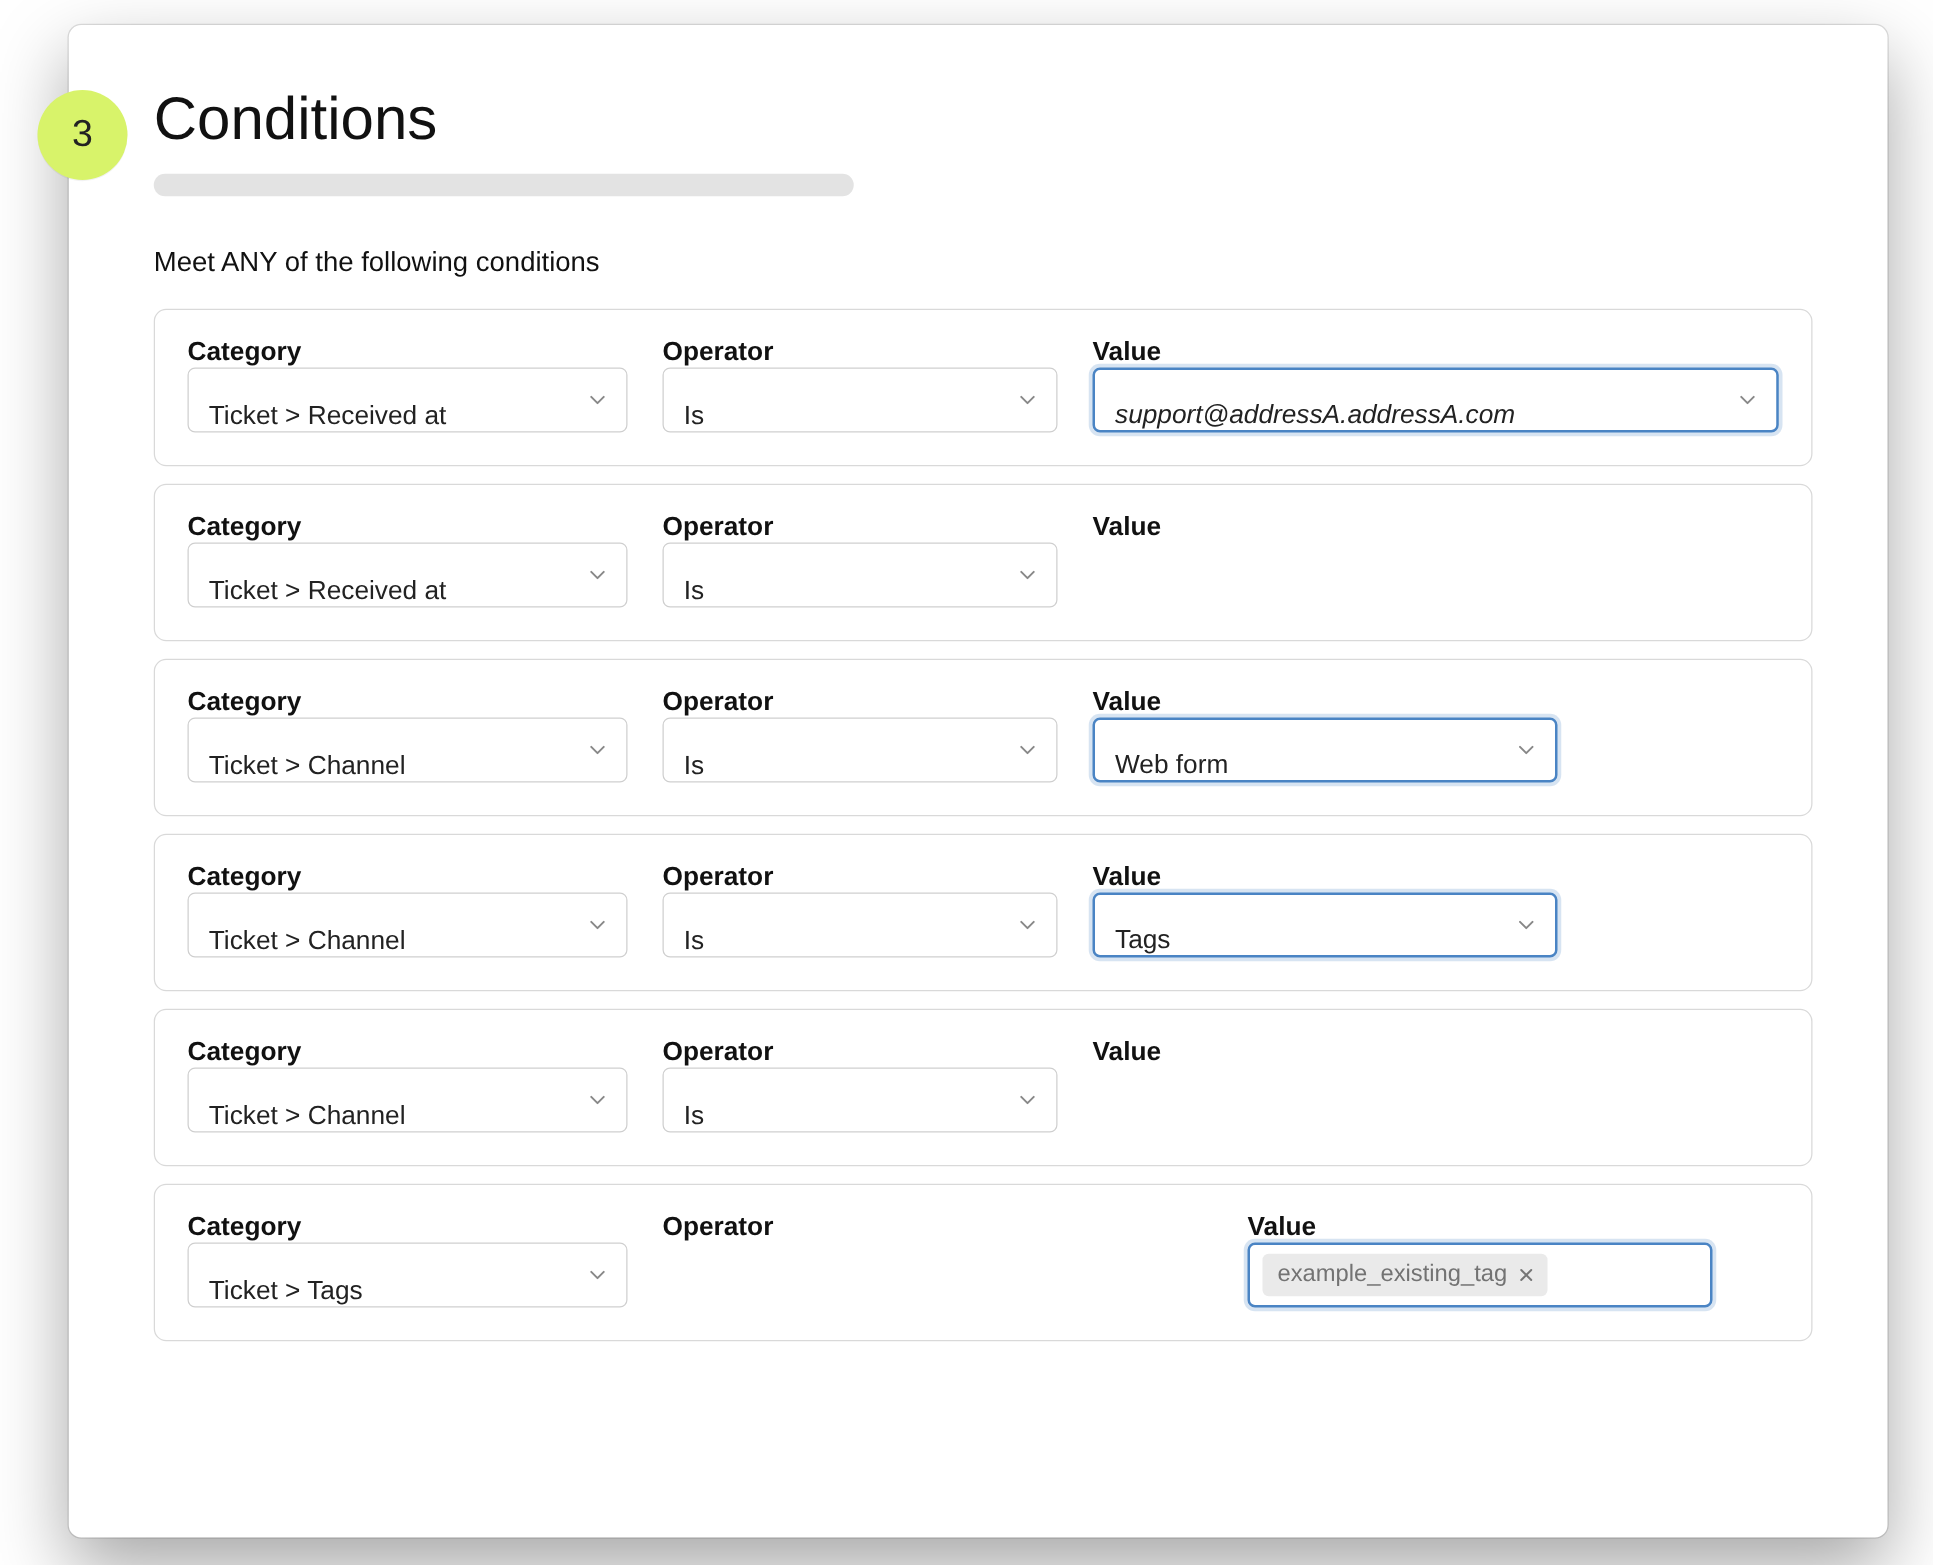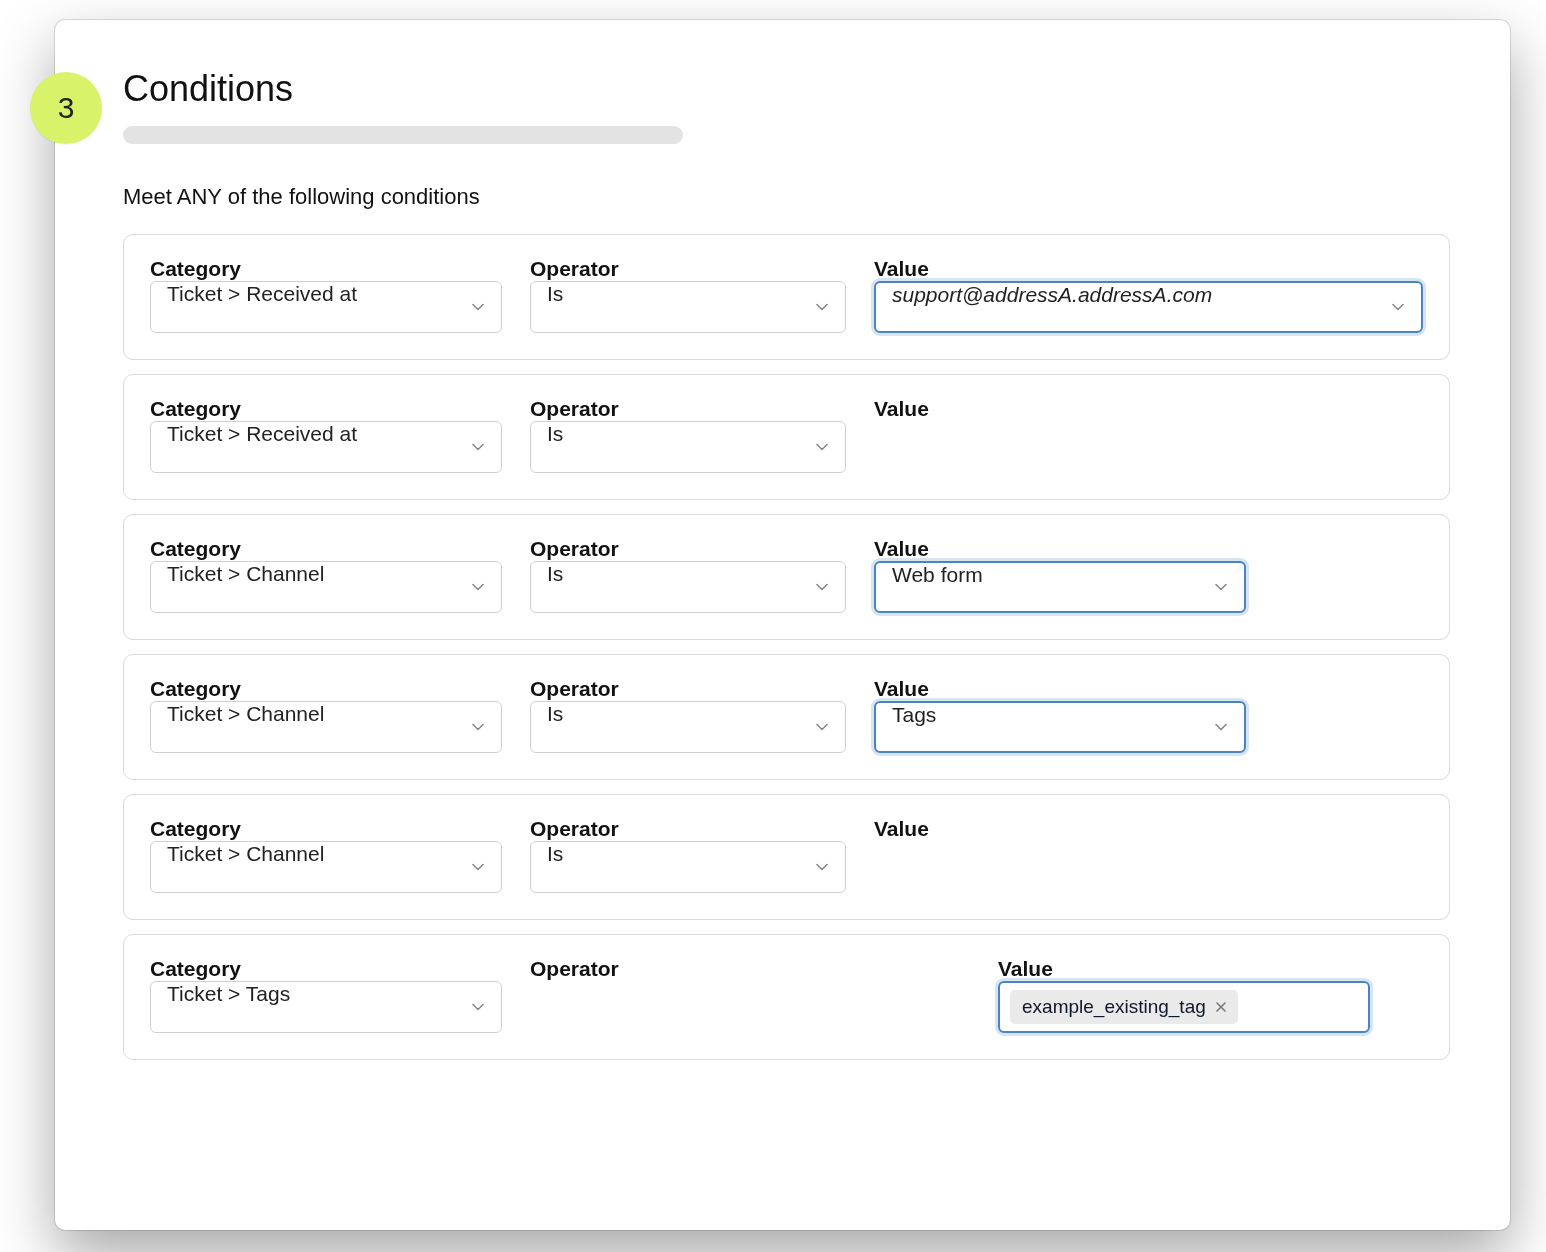--- a/index.html
+++ b/index.html
@@ -32,21 +32,21 @@
     display: flex;
     align-items: center;
     justify-content: center;
     font-size: 30px;
     font-weight: 400;
     color: #222;
     z-index: 5;
     box-shadow: 0 1px 0 rgba(0,0,0,0.05);
   }
   .title {
-    font-size: 36px;
+    font-size: 48px;
     font-weight: 500;
     margin-bottom: 16px;
   }
   .progress {
     width: 560px;
     height: 18px;
     background: #e3e3e3;
     border-radius: 10px;
     margin-bottom: 40px;
   }
@@ -74,21 +74,21 @@
     font-weight: 600;
   }
   .select {
     position: relative;
     height: 52px;
     border: 1px solid #cfcfcf;
     border-radius: 6px;
     background: #ffffff;
     padding: 0 46px 0 16px;
     display: flex;
-    align-items: flex-start;
+    align-items: flex-end;
     font-size: 21px;
     color: #222;
     cursor: pointer;
     user-select: none;
   }
   .select.italic { font-style: italic; }
   .select.hl {
     border: 2px solid #4a84c4;
     box-shadow: 0 0 0 3px rgba(74,132,196,0.22);
   }
@@ -115,21 +115,21 @@
     cursor: text;
   }
   .tag {
     display: inline-flex;
     align-items: center;
     gap: 8px;
     background: #eaeaea;
     border-radius: 5px;
     padding: 6px 10px 6px 12px;
     font-size: 19px;
-    color: #0f172a;
+    color: #737373;
   }
   .tag .x {
     width: 14px; height: 14px;
     display: flex; align-items: center; justify-content: center;
     cursor: pointer;
   }
 </style>
 </head>
 <body>
 

